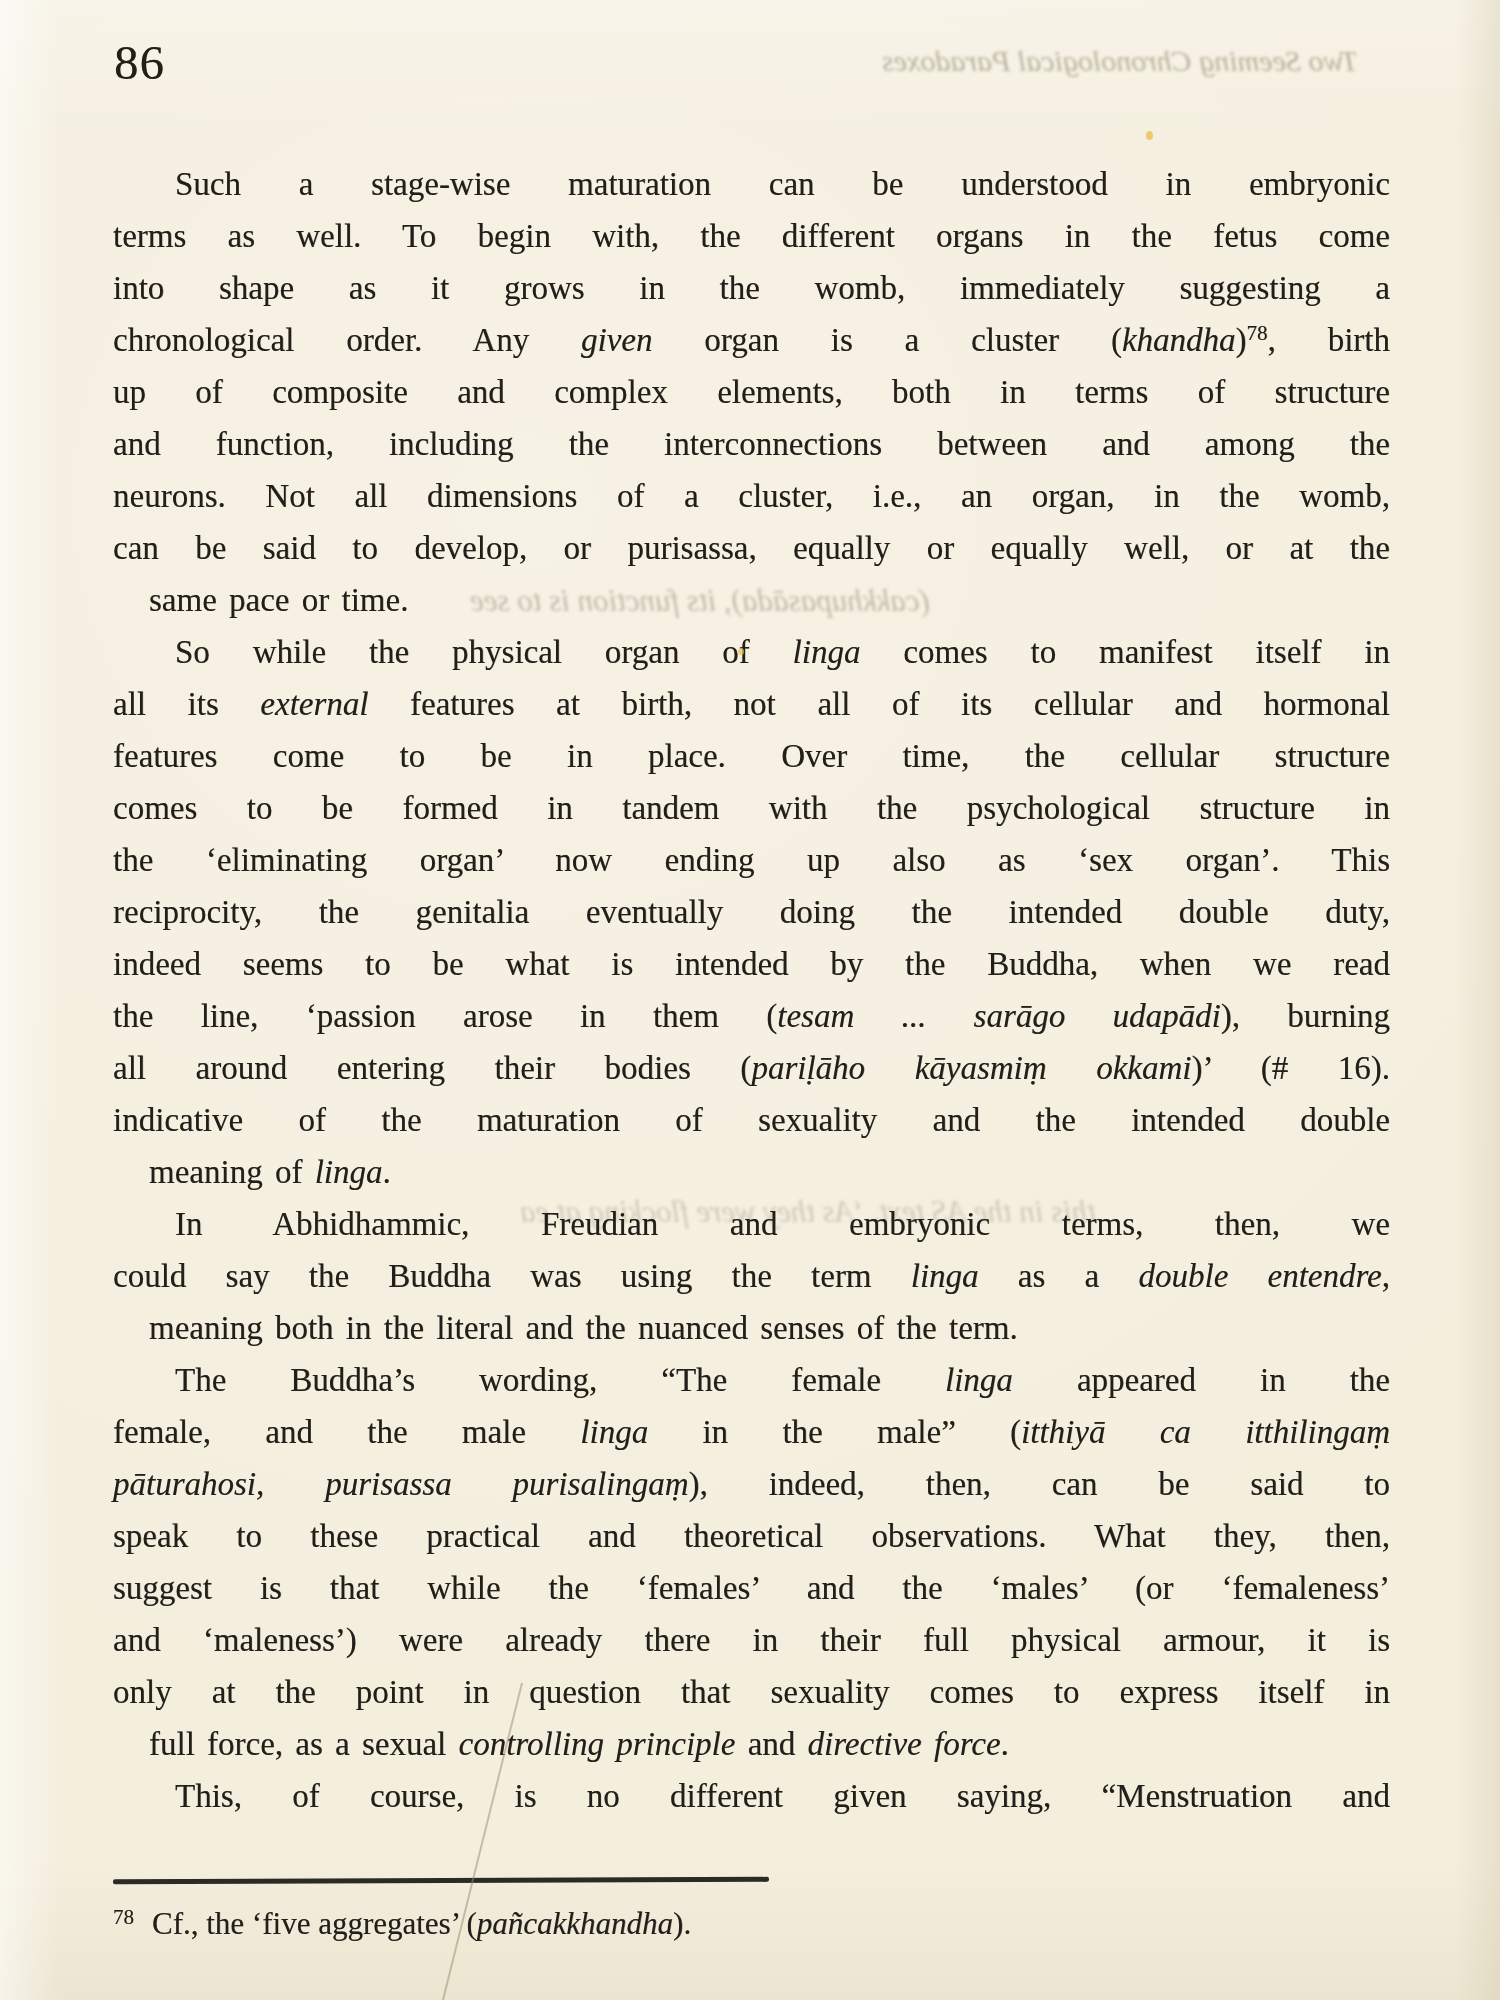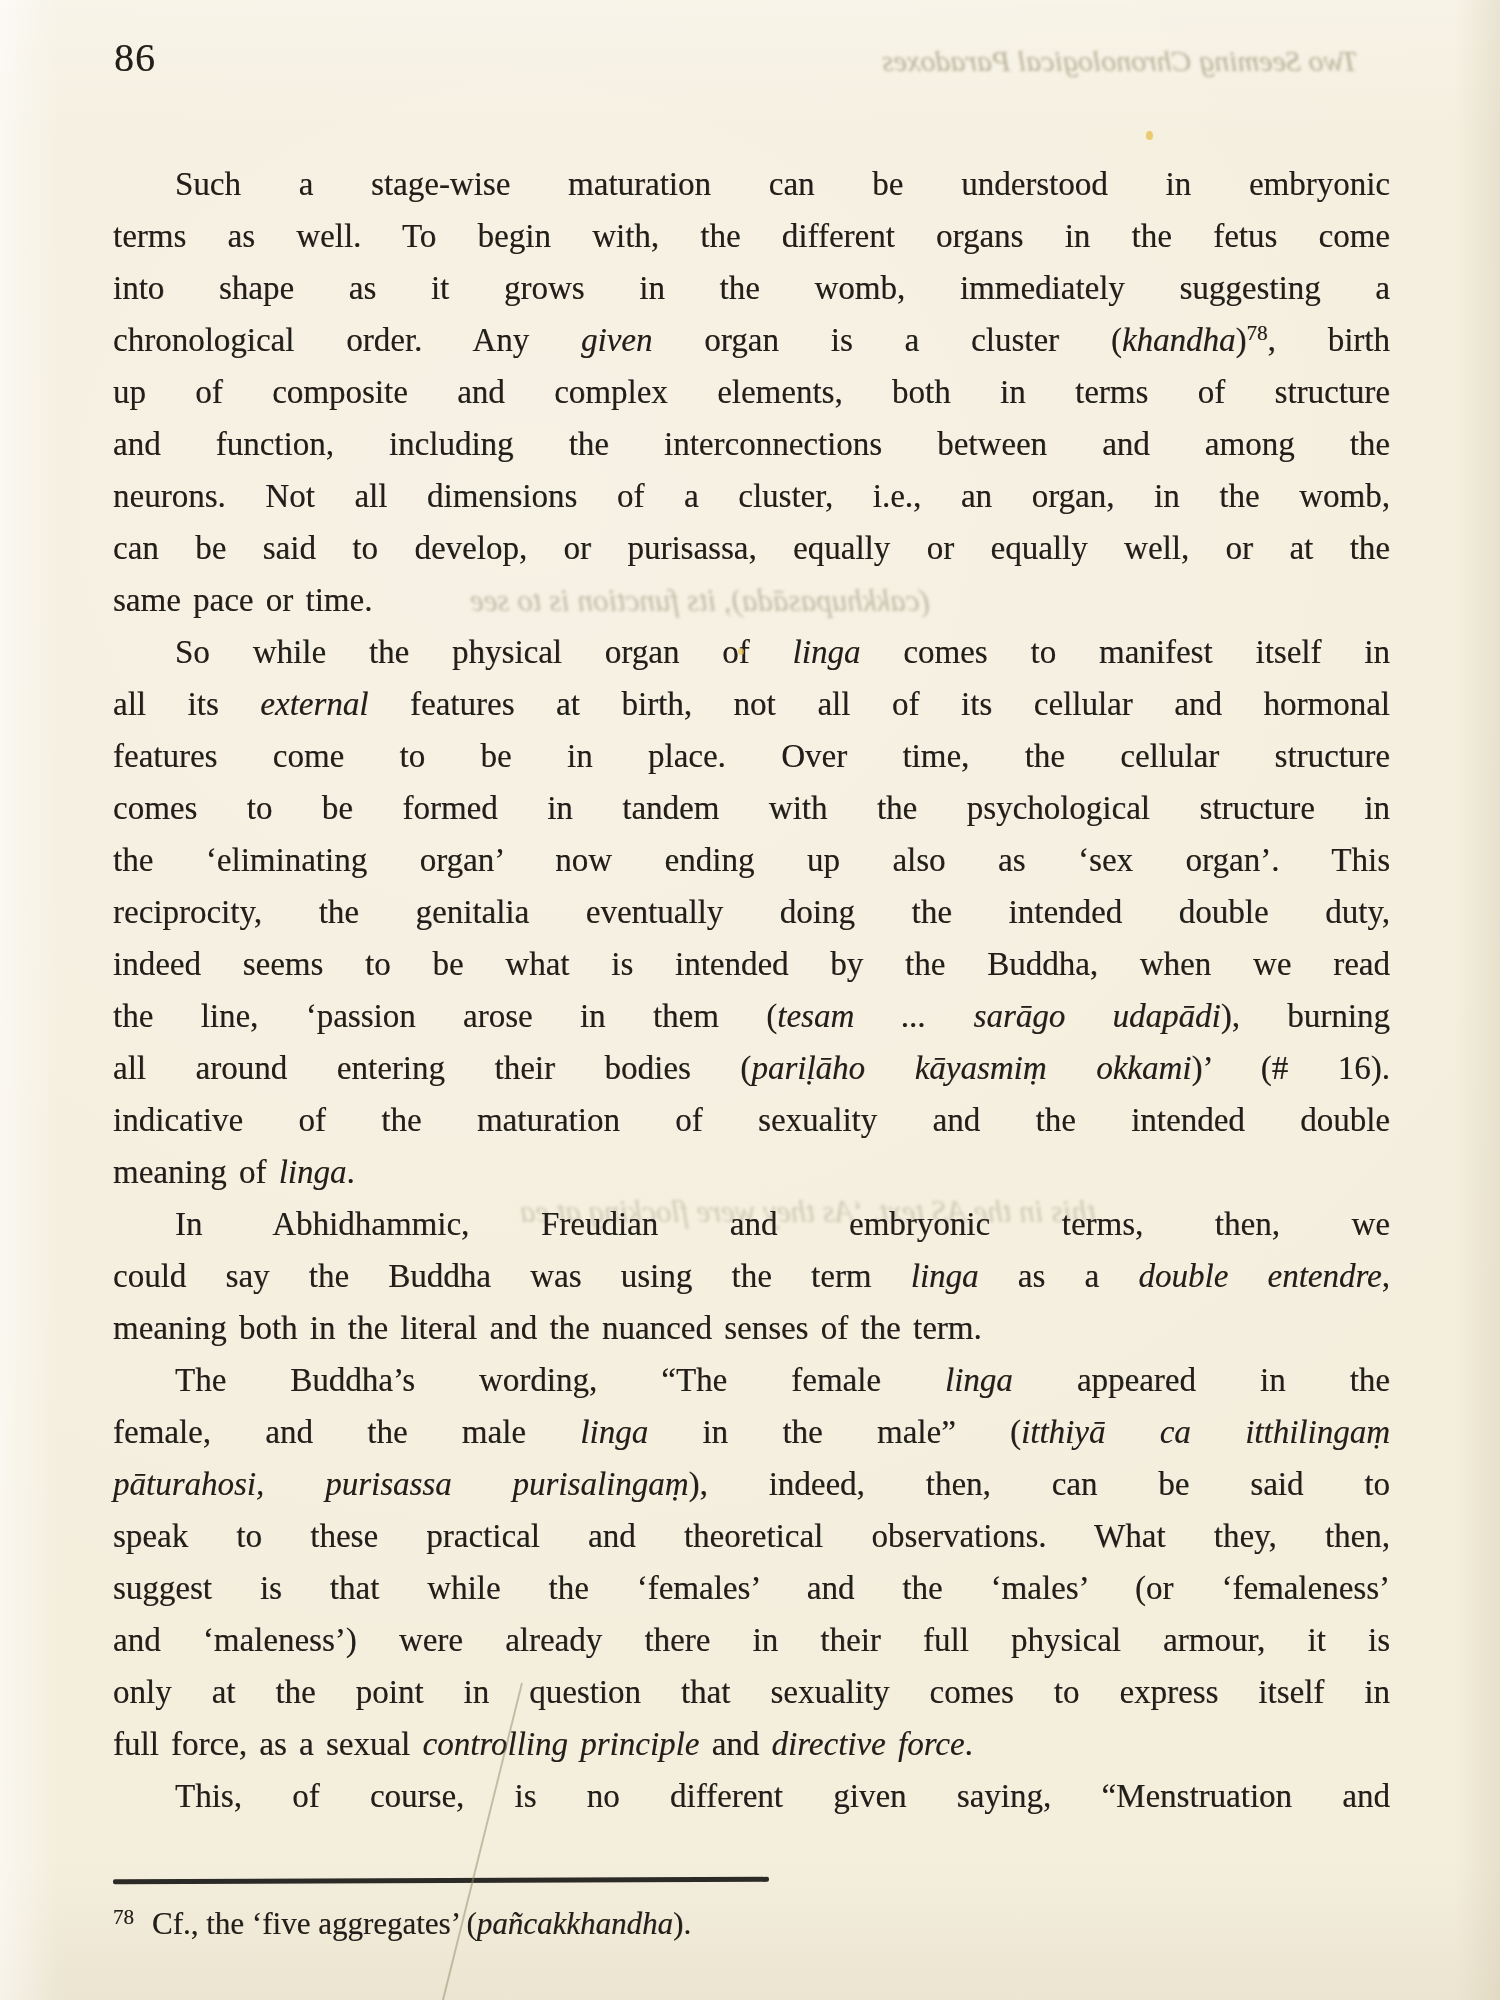--- a/index.html
+++ b/index.html
@@ -10,31 +10,31 @@
       linear-gradient(to right, rgba(255,255,255,0.55), rgba(255,255,255,0) 4%),
       linear-gradient(to left, rgba(201,192,162,0.30), rgba(201,192,162,0) 3%),
       linear-gradient(to bottom, rgba(255,255,255,0.25), rgba(255,255,255,0) 7%, rgba(255,255,255,0) 93%, rgba(206,196,166,0.22)),
       radial-gradient(130% 90% at 35% 25%, rgba(255,255,255,0.22), rgba(255,255,255,0) 70%),
       #f4eedd;
     font-family:"Liberation Serif","DejaVu Serif",serif;
     color:#221f1a;
   }
   .page-number {
     position:absolute; left:114px; top:34px;
-    font-size:40px; letter-spacing:1px;
+    font-size:49px; letter-spacing:1px;
     text-shadow:0.35px 0.35px 0 rgba(34,31,26,0.55);
   }
   .body-text {
     position:absolute; left:113px; top:158px; width:1277px;
     font-size:33px;
     text-shadow:0.35px 0.35px 0 rgba(34,31,26,0.5);
   }
   .line { height:52px; line-height:52px; text-align:justify; text-align-last:justify; white-space:nowrap; }
   .line { white-space:normal; }
-  .line.last { text-align-last:left; word-spacing:4px; }
+  .line.last { text-align-last:left; word-spacing:4px;margin-left:36px; }
   .indent { display:inline-block; width:62px; }
   .it { font-style:italic; }
   sup.fnref { font-size:21px; line-height:0; vertical-align:11px; }
   .ghost { position:absolute; transform:scaleX(-1); font-style:italic; white-space:nowrap; filter:blur(1.5px); }
   .ghost-header { top:44px; left:846px; width:548px; text-align:center; font-size:30px; color:rgba(134,122,92,0.55); }
   .ghost-line-1 { top:583px; left:470px; font-size:31px; color:rgba(122,112,86,0.42); }
   .ghost-line-2 { top:1194px; left:520px; font-size:31px; color:rgba(122,112,86,0.30); }
   .footnote-rule { position:absolute; left:113px; top:1878px; width:656px; height:5px; background:#2b2a26; transform:rotate(-0.2deg); border-radius:2px; }
   .footnote { position:absolute; left:113px; top:1899px; font-size:31px; line-height:50px; text-shadow:0.35px 0.35px 0 rgba(34,31,26,0.5); }
   .footnote sup { font-size:21px; line-height:0; vertical-align:10px; margin-right:18px; }

